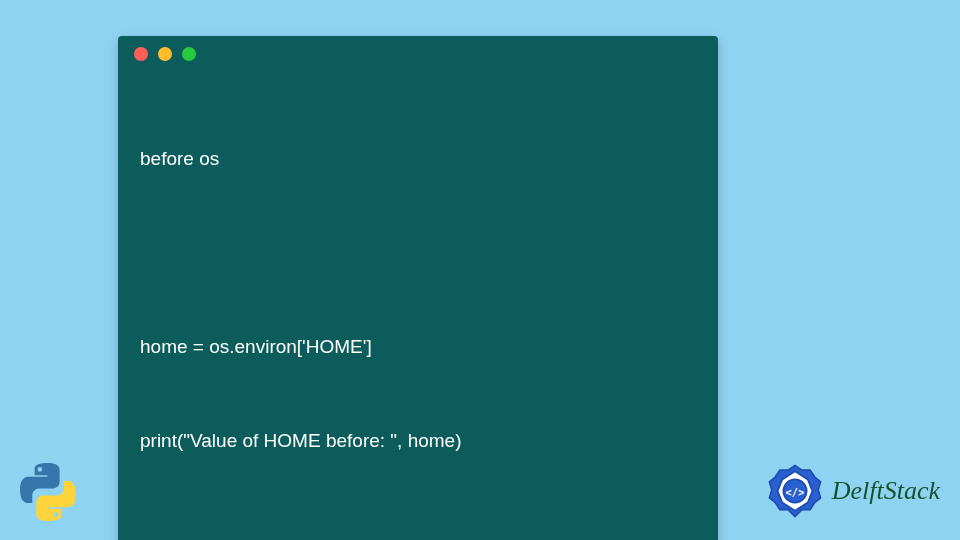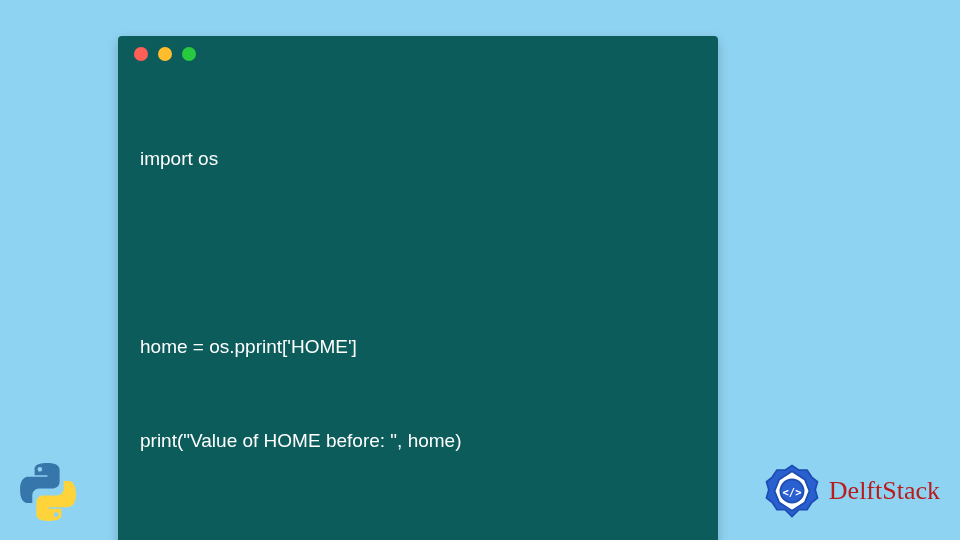--- a/index.html
+++ b/index.html
@@ -57,38 +57,39 @@
       display: flex;
       align-items: center;
       gap: 8px;
     }
     .delft-icon {
       width: 58px;
       height: 58px;
     }
     .delft-text {
       font-family: Georgia, 'Times New Roman', serif;
+      font-style: italic;
       font-size: 26px;
-      color: #b91c1c;
+      color: #14532d;
       font-weight: 500;
     }
   </style>
 </head>
 <body>
 
 <div class="code-window">
   <div class="titlebar">
     <div class="dot red"></div>
     <div class="dot yellow"></div>
     <div class="dot green"></div>
   </div>
   <div class="code-body">
-    <div>import os</div>
+    <div>before os</div>
     <div>&nbsp;</div>
-    <div>home = os.pprint['HOME']</div>
+    <div>home = os.environ['HOME']</div>
     <div>print("Value of HOME before: ", home)</div>
     
     
     
   </div>
 </div>
 
 <svg class="python-logo" viewBox="0 0 110 110">
   <path fill="#3776AB" d="M54 5c-24 0-22 10-22 10v11h22v3H22s-15-2-15 22 13 23 13 23h8V62s-1-13 13-13h22s12 0 12-12V17S77 5 54 5zM41 12a4 4 0 1 1 0 8 4 4 0 0 1 0-8z"></path>
   <path fill="#FFD43B" d="M56 105c24 0 22-10 22-10V84H56v-3h32s15 2 15-22-13-23-13-23h-8v12s1 13-13 13H47s-12 0-12 12v20s-2 12 21 12zm13-7a4 4 0 1 1 0-8 4 4 0 0 1 0 8z"></path>

